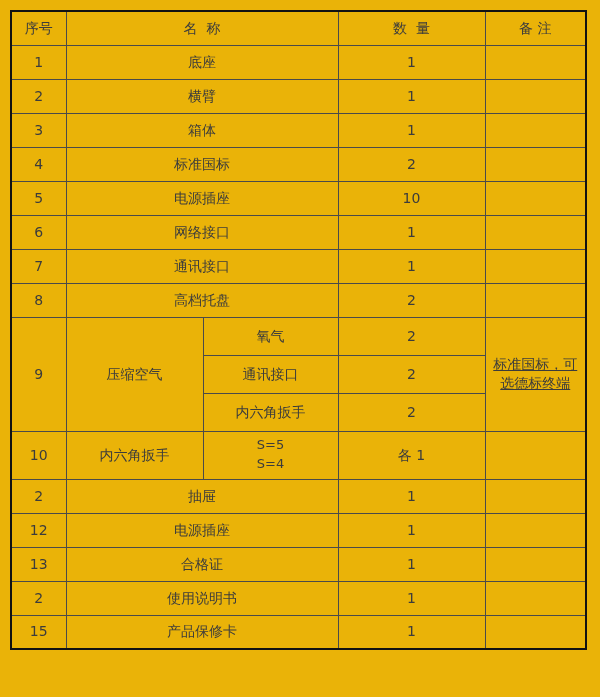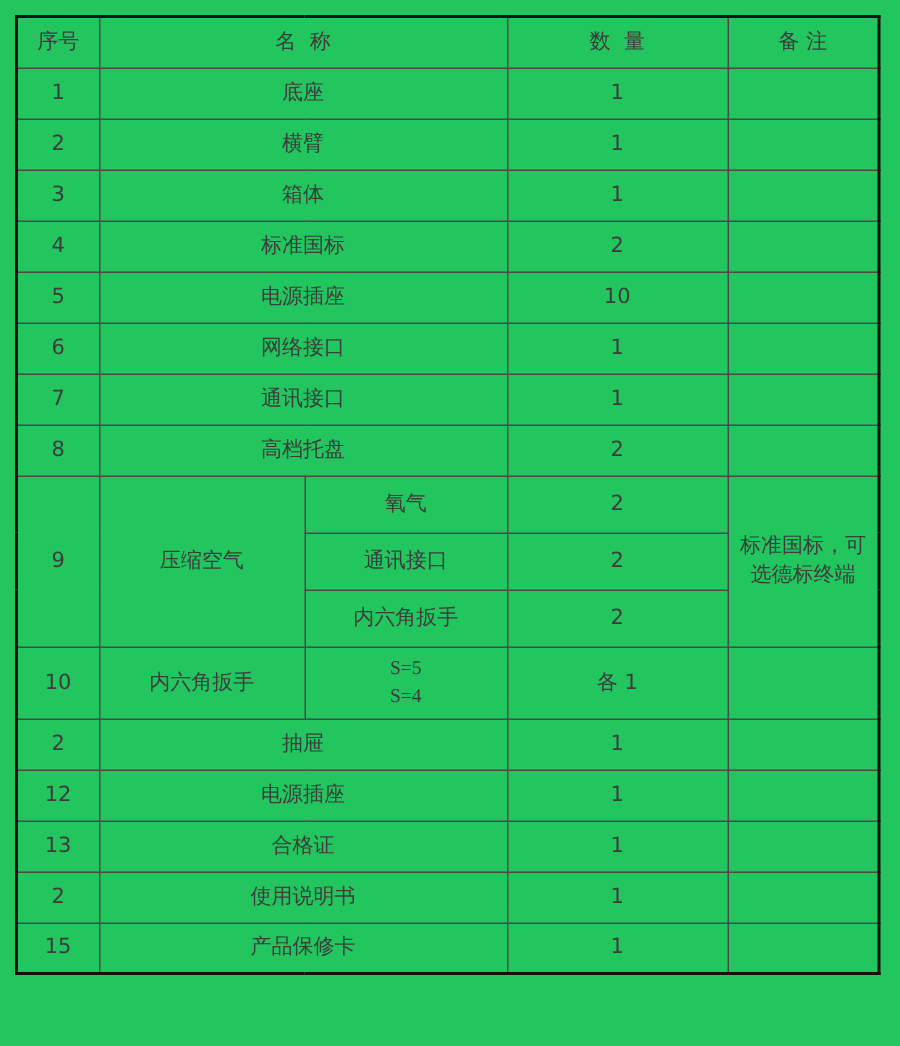--- a/index.html
+++ b/index.html
@@ -11,21 +11,21 @@
     width: 600px;
     height: 697px;
     font-family: "DejaVu Sans", "Liberation Sans", sans-serif;
     overflow: hidden;
   }
   .page {
     box-sizing: border-box;
     width: 600px;
     height: 697px;
     padding: 10px 14px 13px 10px;
-    background: #22c55e;
+    background: #eab308;
   }
   table.parts {
     border-collapse: collapse;
     table-layout: fixed;
     width: 575px;
     border: 2px solid #121212;
   }
   table.parts th,
   table.parts td {
     border: 1px solid #4a4a4a;
@@ -43,28 +43,28 @@
     font-weight: 400;
   }
   tr.r-head { height: 34px; }
   tr.r-std  { height: 34px; }
   tr.r-gas  { height: 38px; }
   tr.r-wrench { height: 48px; }
   td.remark-span {
     text-align: left;
     padding: 4px 7px;
     line-height: 1.55;
+    text-decoration: underline;
   }
   td.qty-cell, td.no-cell {
     font-size: 13px;
   }
   .sub-line {
     font-size: 13px;
     line-height: 1.45;
-    font-family: Liberation Serif, serif;
   }
 </style>
 </head>
 <body>
 
 <div class="page">
   <table class="parts">
     <colgroup>
       <col style="width:55px">
       <col style="width:137px">

